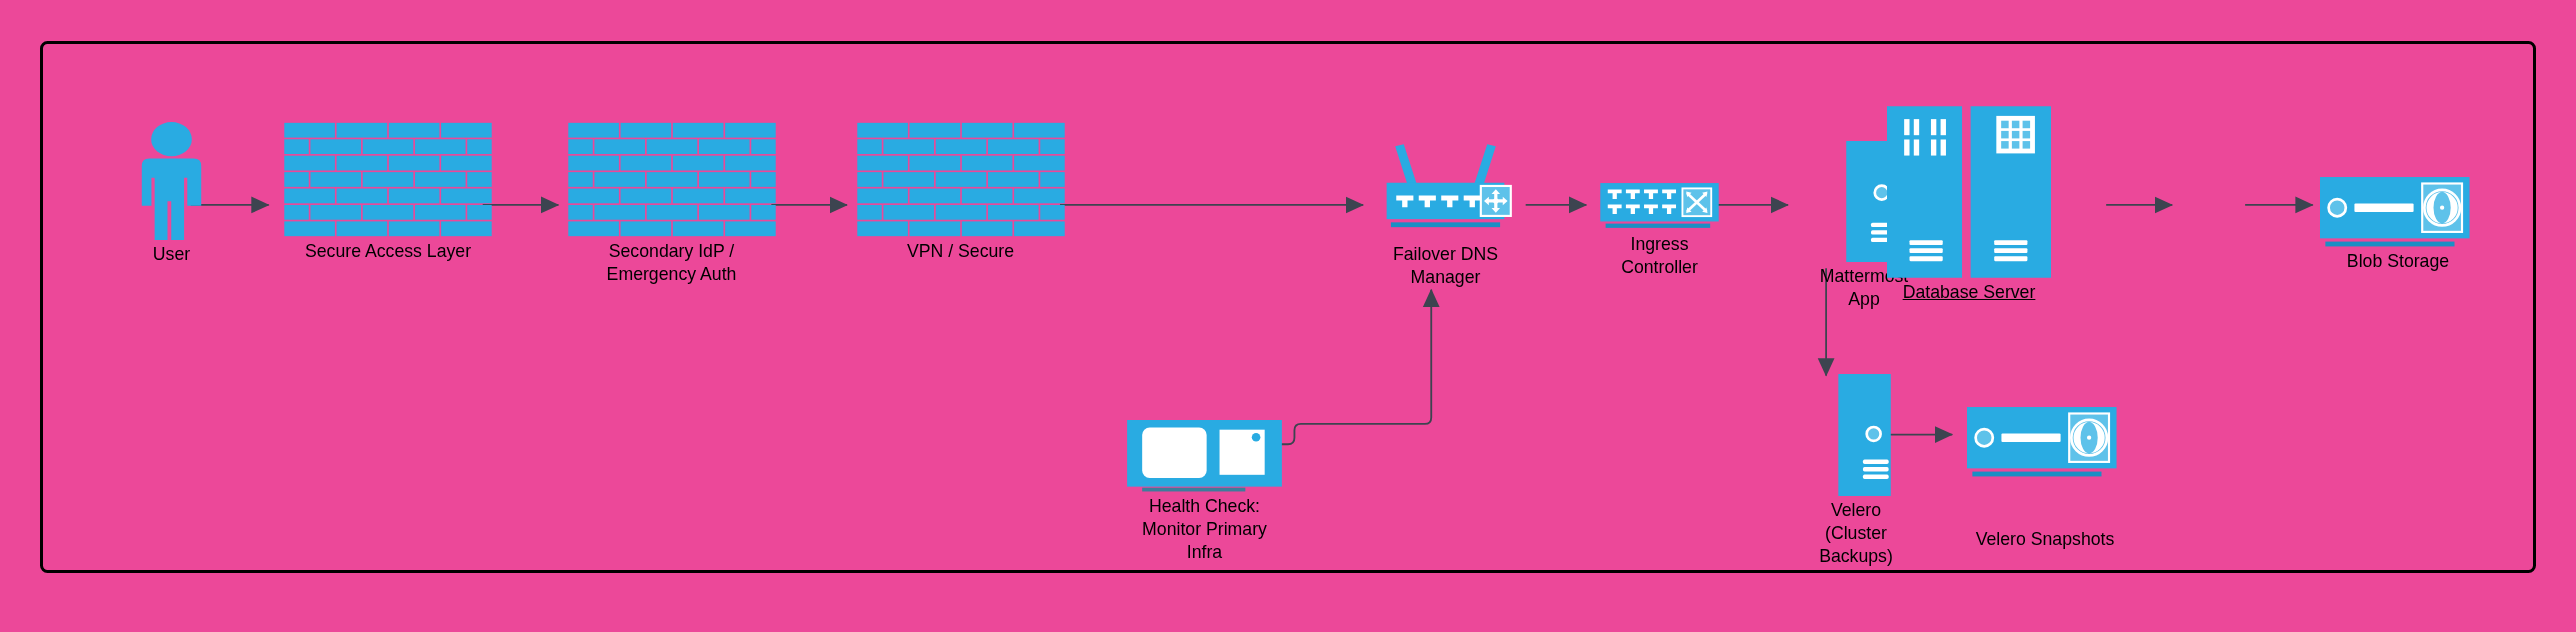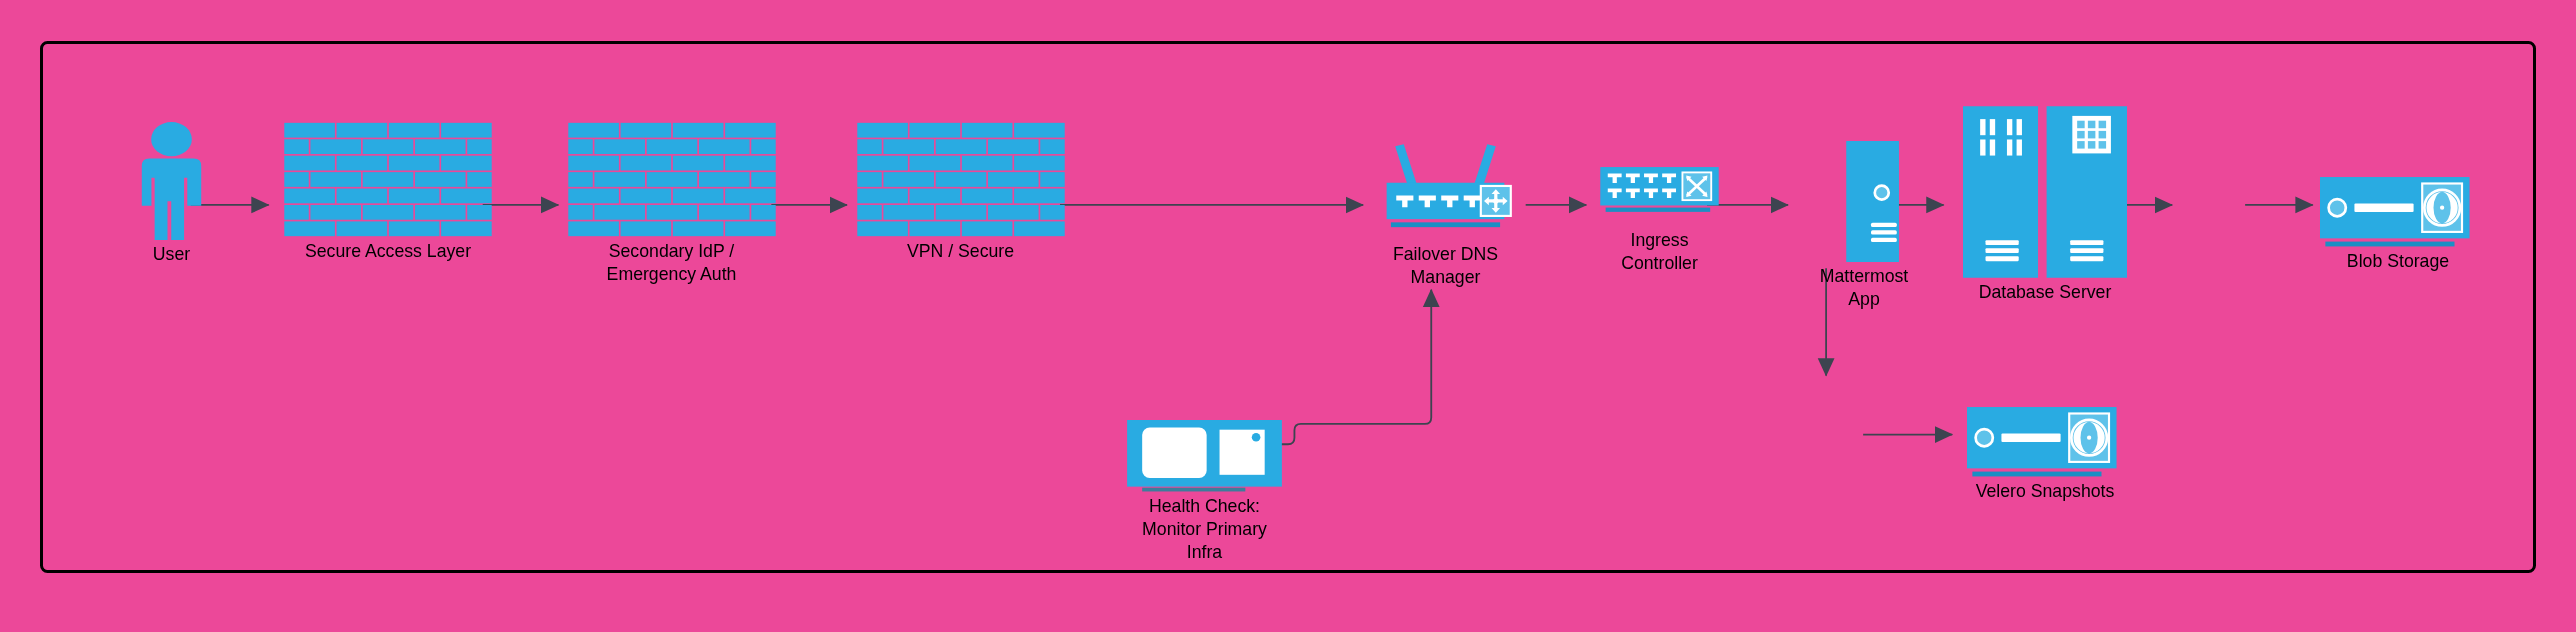--- a/index.html
+++ b/index.html
@@ -193,21 +193,21 @@
           <path d="M266 112 l-9 -8 v5 h-10 v6 h10 v5 z"></path>
           <circle cx="244" cy="112" r="5"></circle>
         </g>
         <rect x="48" y="152" width="204" height="9" fill="#1a8fc4"></rect>
       </svg>
     </div>
     <div class="label">Failover DNS
 Manager</div>
   </div>
 
-  <div class="node" style="left:1587px;top:166px;width:145px;gap:12px;">
+  <div class="node" style="left:1587px;top:182px;width:145px;">
     <div class="icon">
       <svg width="121" height="48" viewBox="0 0 226 90">
         <rect x="2" y="2" width="222" height="72" fill="#29abe2"></rect>
         <g fill="#ffffff">
           <path d="M16 14 h26 v7 h-9 v11 h-8 v-11 h-9 z"></path>
           <path d="M50 14 h26 v7 h-9 v11 h-8 v-11 h-9 z"></path>
           <path d="M84 14 h26 v7 h-9 v11 h-8 v-11 h-9 z"></path>
           <path d="M118 14 h26 v7 h-9 v11 h-8 v-11 h-9 z"></path>
           <path d="M16 42 h26 v7 h-9 v11 h-8 v-11 h-9 z"></path>
           <path d="M50 42 h26 v7 h-9 v11 h-8 v-11 h-9 z"></path>
@@ -241,21 +241,21 @@
           <rect x="78" y="152" width="48" height="8" rx="3"></rect>
           <rect x="78" y="166" width="48" height="8" rx="3"></rect>
           <rect x="78" y="180" width="48" height="8" rx="3"></rect>
         </g>
       </svg>
     </div>
     <div class="label">Mattermost
 App</div>
   </div>
 
-  <div class="node" style="left:1943px;top:106px;width:204px;">
+  <div class="node" style="left:1867px;top:106px;width:204px;text-decoration:underline;">
     <div class="icon">
       <svg width="164" height="172" viewBox="0 0 306 320">
         <rect x="0" y="0" width="140" height="320" fill="#29abe2"></rect>
         <g fill="#ffffff">
           <rect x="32" y="24" width="10" height="30"></rect>
             <rect x="50" y="24" width="10" height="30"></rect>
           <rect x="82" y="24" width="10" height="30"></rect>
             <rect x="100" y="24" width="10" height="30"></rect>
           <rect x="32" y="62" width="10" height="30"></rect>
             <rect x="50" y="62" width="10" height="30"></rect>
@@ -317,22 +317,38 @@
         <rect x="172" y="18" width="84" height="84" fill="#ffffff"></rect>
         <circle cx="240" cy="32" r="8" fill="#29abe2"></circle>
         <rect x="28" y="126" width="192" height="7" fill="#3c7d9b"></rect>
       </svg>
     </div>
     <div class="label">Health Check:
 Monitor Primary
 Infra</div>
   </div>
 
-
-  <div class="node" style="left:1951px;top:407px;width:188px;">
+  <div class="node" style="left:1789px;top:374px;width:134px;">
+    <div class="icon">
+      <svg width="70" height="122" viewBox="0 0 130 228">
+        <rect x="32" y="0" width="98" height="228" fill="#29abe2"></rect>
+        <circle cx="98" cy="112" r="13" fill="#5ec2ea" stroke="#ffffff" stroke-width="5"></circle>
+        <g fill="#ffffff">
+          <rect x="78" y="160" width="48" height="8" rx="3"></rect>
+          <rect x="78" y="174" width="48" height="8" rx="3"></rect>
+          <rect x="78" y="188" width="48" height="8" rx="3"></rect>
+        </g>
+      </svg>
+    </div>
+    <div class="label">Velero
+(Cluster
+Backups)</div>
+  </div>
+
+  <div class="node" style="left:1951px;top:407px;width:188px;gap:48px;">
     <div class="icon">
       <svg width="156" height="70" viewBox="0 0 290 130">
         <rect x="0" y="0" width="278" height="114" fill="#29abe2"></rect>
         <circle cx="32" cy="57" r="16" fill="#5ec2ea" stroke="#ffffff" stroke-width="5"></circle>
         <rect x="64" y="49" width="110" height="16" rx="2" fill="#ffffff"></rect>
         <rect x="190" y="12" width="74" height="90" fill="#5ec2ea" stroke="#ffffff" stroke-width="4"></rect>
         <g>
           <circle cx="227" cy="57" r="33" fill="none" stroke="#ffffff" stroke-width="5"></circle>
           <path d="M227 28 a29 29 0 0 1 0 58 a16 29 0 0 0 0 -58 z" fill="#ffffff"></path>
           <path d="M227 28 a29 29 0 0 0 0 58 a16 29 0 0 1 0 -58 z" fill="#ffffff"></path>

